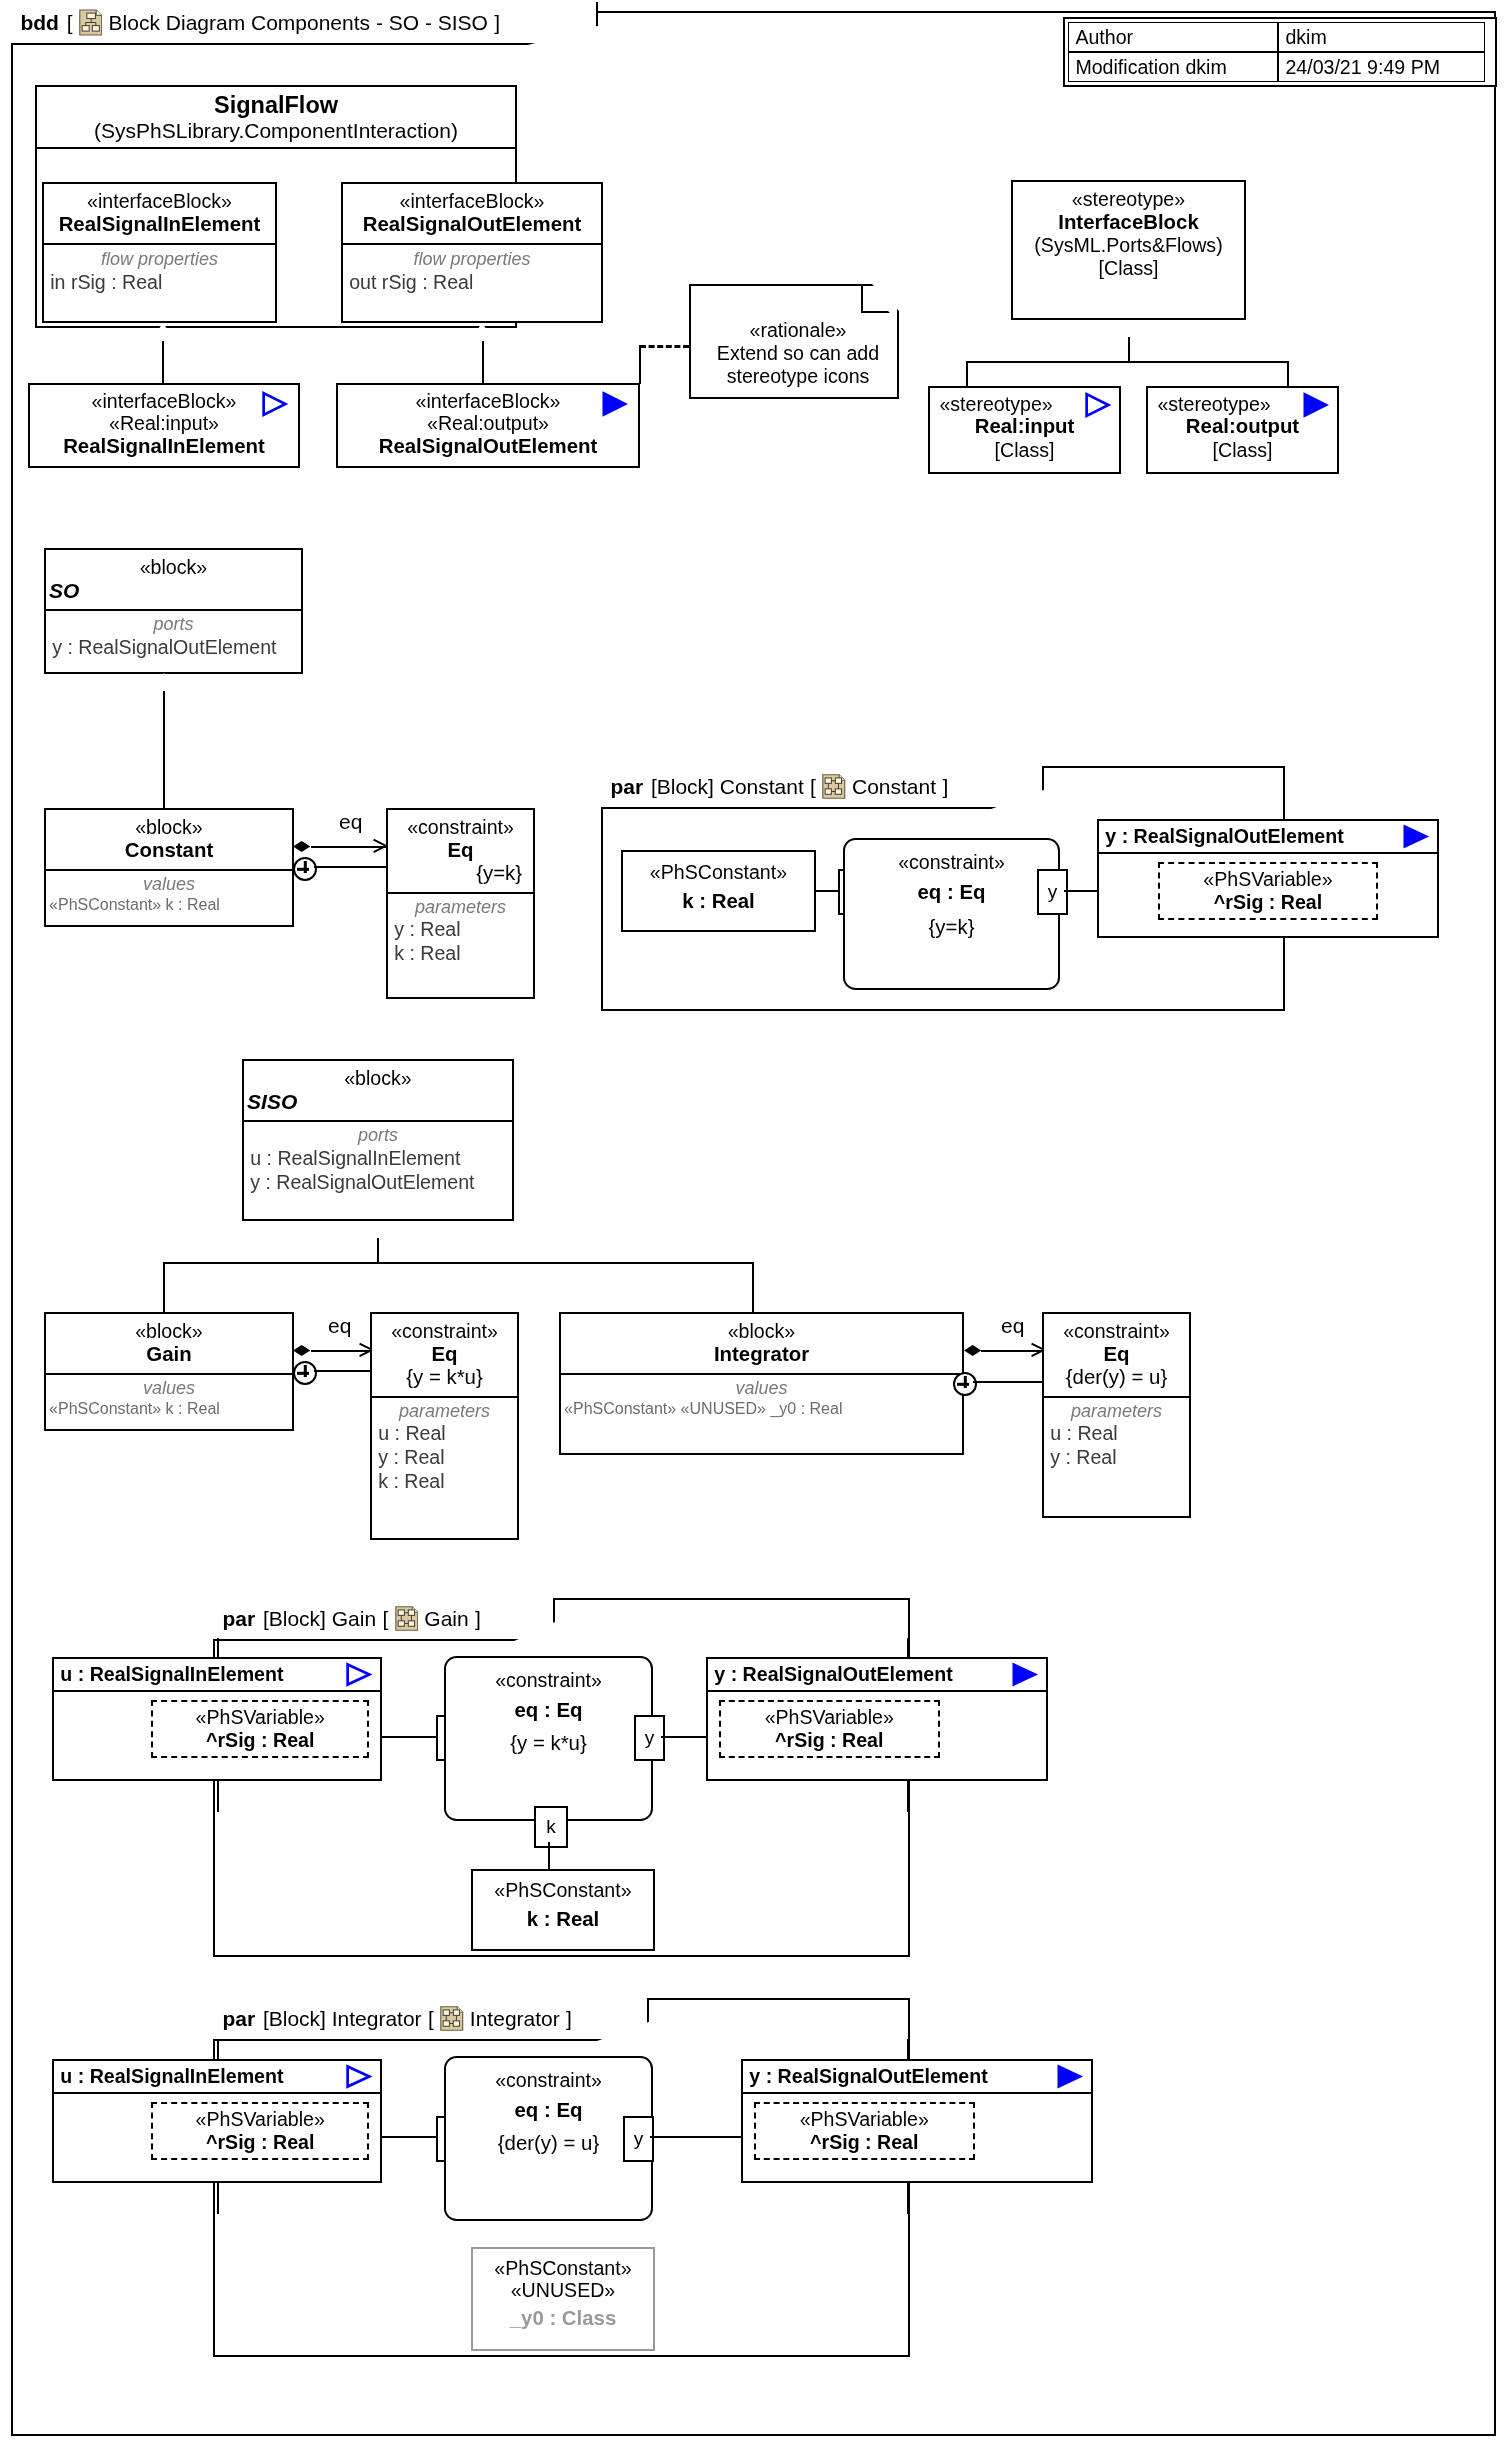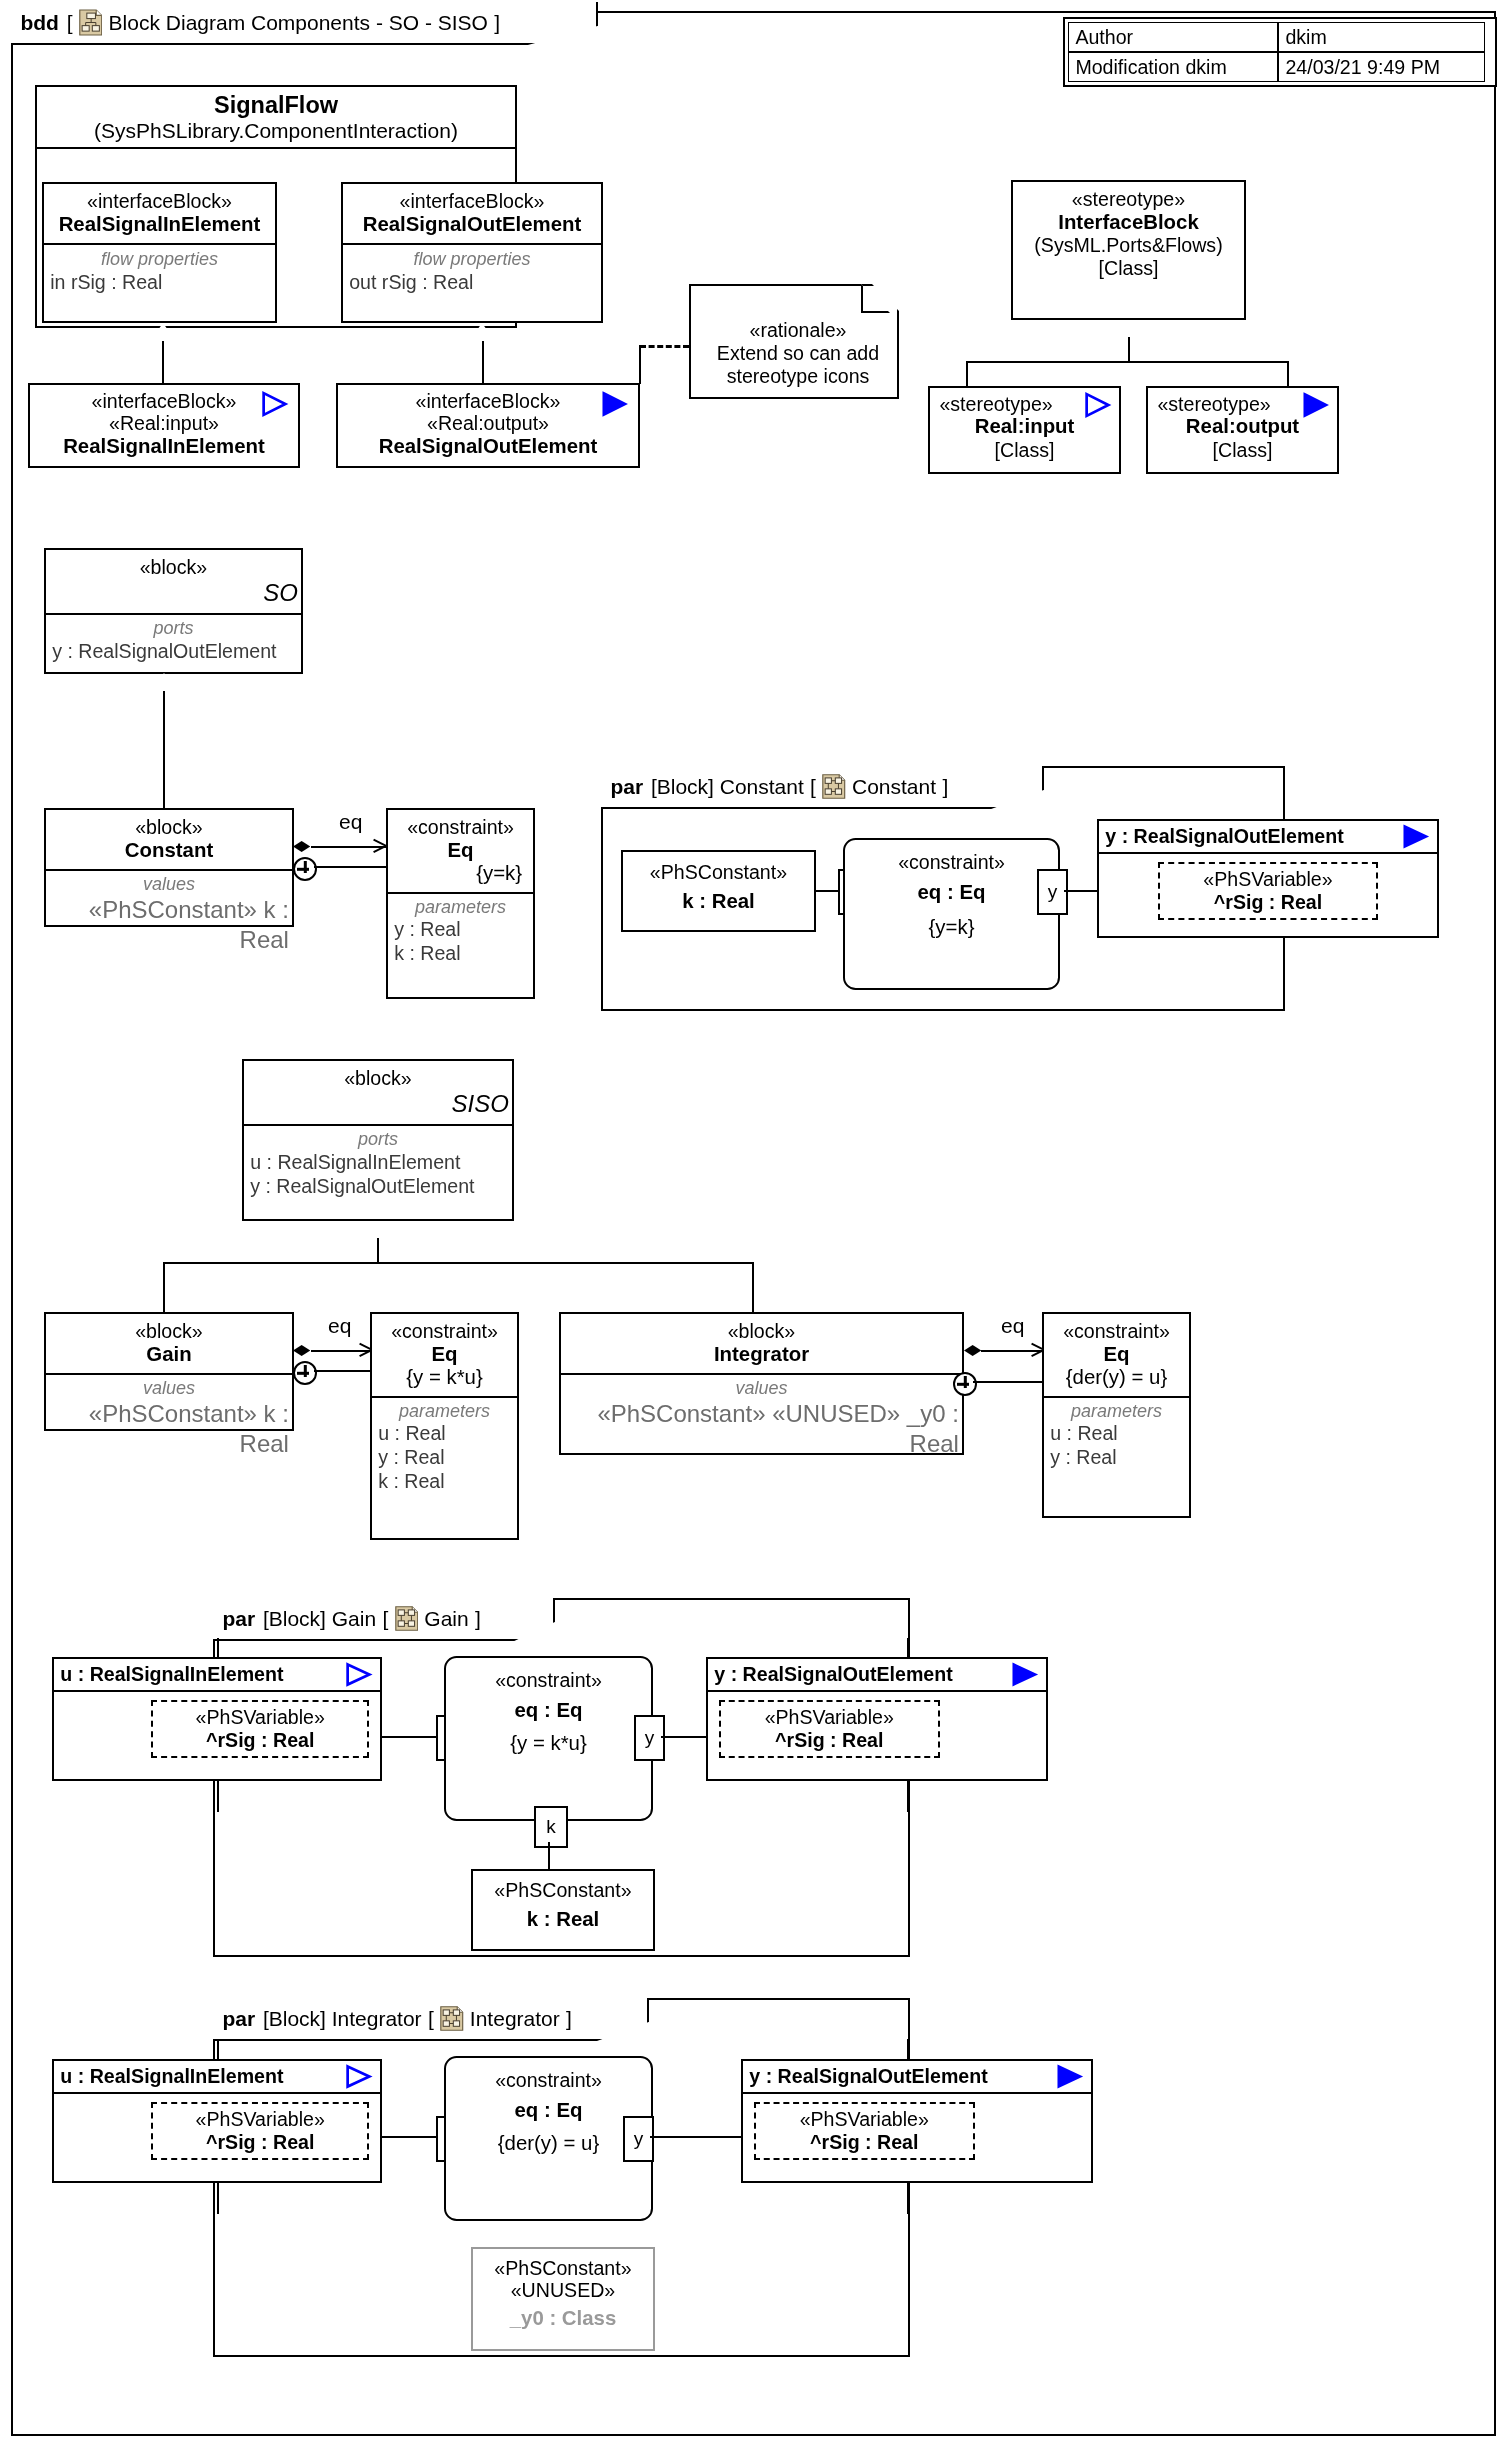--- a/index.html
+++ b/index.html
@@ -25,24 +25,24 @@
   
   .node{border:2.4px solid #000;background:#fff;}
   .node .cmp{border-top:2.4px solid #000;}
   .ctr{text-align:center;}
   .grey{color:#7a7a7a;}
   .sm{font-size:17.3px;}
   .lg{font-size:22px;}
 
   .stereo{font-size:19.6px;text-align:center;line-height:1.15;}
   .name{font-size:20.4px;font-weight:bold;text-align:center;line-height:1.15;}
-  .nameit{font-size:24px;font-weight:normal;font-style:italic;text-align:right;}
+  .nameit{font-size:21px;font-weight:bold;font-style:italic;text-align:left;}
   .cmphdr{font-size:18px;font-style:italic;color:#7a7a7a;text-align:center;line-height:1.2;}
   .feat{font-size:19.6px;color:#3a3a3a;line-height:1.22;padding-left:3.1px;}
-  .featc{font-size:24px;color:#6d6d6d;line-height:1.22;text-align:right;}
+  .featc{font-size:16px;color:#6d6d6d;line-height:1.22;text-align:left;}
 
   
   .rnode{border:2.4px solid #000;background:#fff;border-radius:12.6px;}
 
   
   .part{border:2.4px solid #000;background:#fff;}
   .part-hdr{font-size:19.6px;font-weight:bold;padding:3.1px 6.3px;border-bottom:2.4px solid #000;
             display:flex;align-items:center;justify-content:space-between;}
   .dashbox{border:2.4px dashed #000;margin:7.8px auto;padding:3.9px 7.8px;text-align:center;}
 

